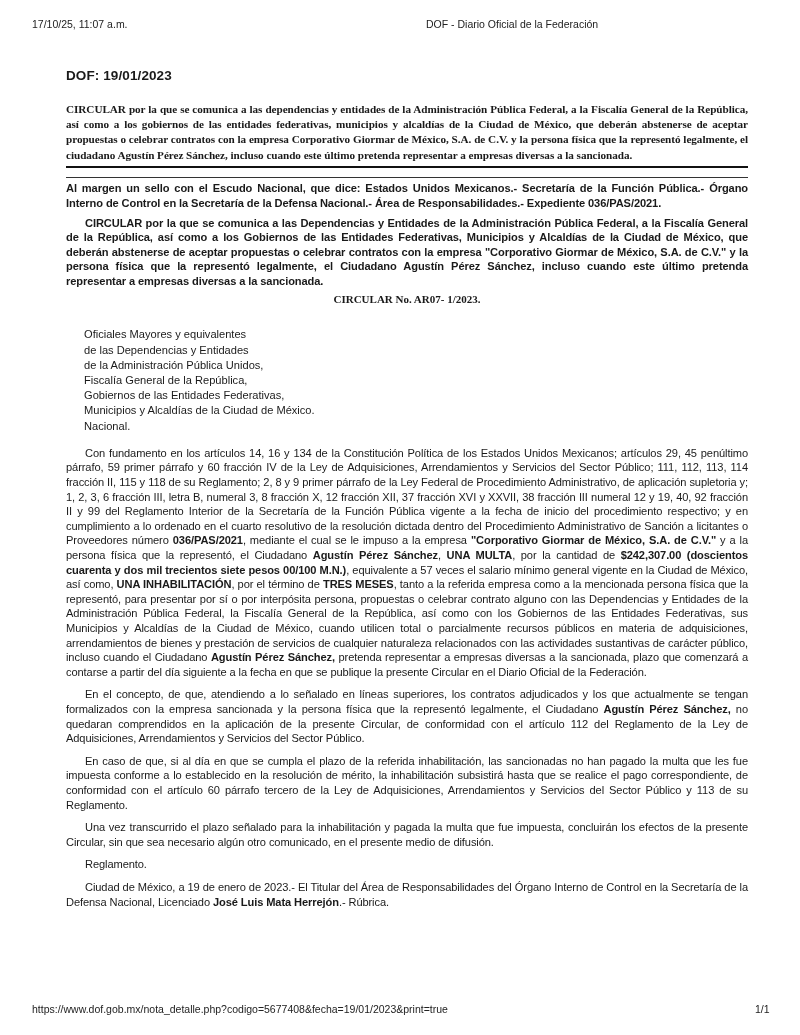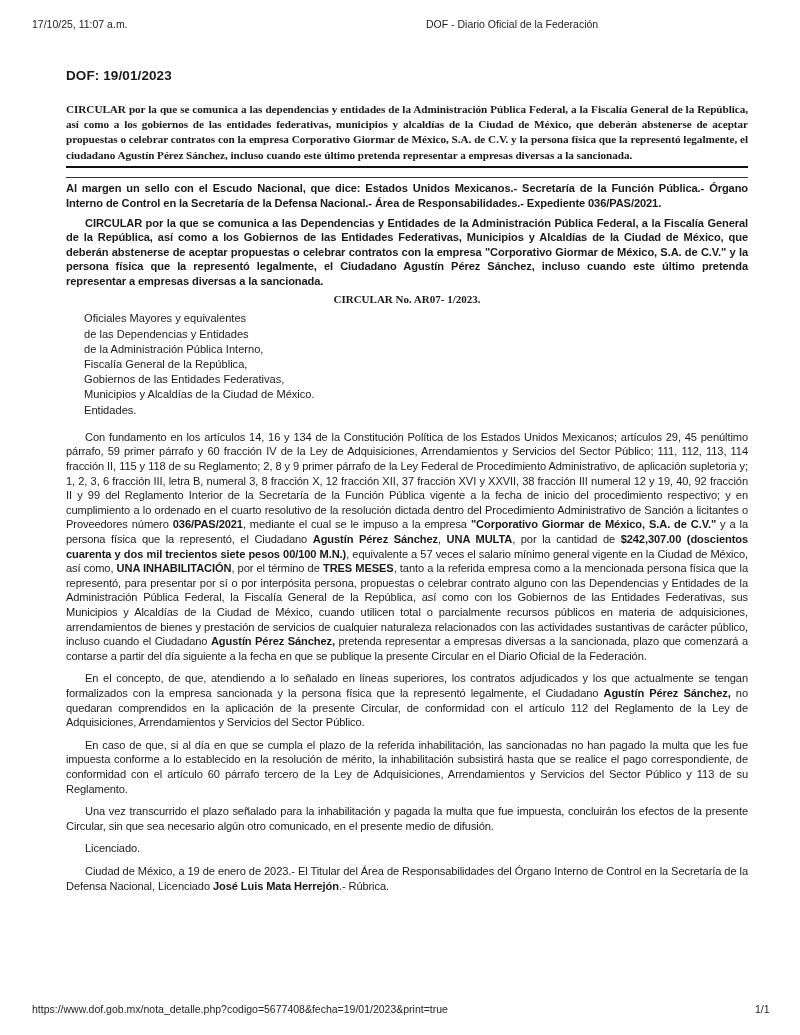--- a/index.html
+++ b/index.html
@@ -16,21 +16,21 @@
 
   .summary { font-family: "Liberation Serif", serif; font-weight: bold; font-size: 11.2px; line-height: 15.2px; text-align: justify; margin: 0; letter-spacing: -0.05px; }
   .rule-thick { height: 2.5px; background: #111; margin: 3px 0 9px 0; }
   .rule-thin { height: 1px; background: #333; margin: 0 0 3px 0; }
 
   .body-text { font-family: "Liberation Sans", sans-serif; font-size: 11.1px; line-height: 14.6px; text-align: justify; margin: 0; letter-spacing: -0.1px; }
   .bold { font-weight: bold; }
   .indent { text-indent: 19px; }
   .p-header { margin-bottom: 5px; }
   .p-circular { margin-bottom: 5px; }
-  .circ-no { font-family: "Liberation Serif", serif; font-weight: bold; font-size: 11px; text-align: center; margin: 2px 0 6px 0; }
+  .circ-no { font-family: "Liberation Serif", serif; font-weight: bold; font-size: 11px; text-align: center; margin: 2px 0 22px 0; }
   .recipients { padding-left: 18px; font-family: "Liberation Sans", sans-serif; font-size: 11.1px; line-height: 15.2px; margin-bottom: 12px; }
   .recipients div { white-space: nowrap; }
   .para { margin-bottom: 8px; }
 </style>
 </head>
 <body>
 
 <div class="print-header">
   <span class="date">17/10/25, 11:07 a.m.</span>
   <span class="title">DOF - Diario Oficial de la Federación</span>
@@ -45,36 +45,36 @@
 
   <p class="body-text bold p-header">Al margen un sello con el Escudo Nacional, que dice: Estados Unidos Mexicanos.- Secretaría de la Función Pública.- Órgano Interno de Control en la Secretaría de la Defensa Nacional.- Área de Responsabilidades.- Expediente 036/PAS/2021.</p>
 
   <p class="body-text bold indent p-circular">CIRCULAR por la que se comunica a las Dependencias y Entidades de la Administración Pública Federal, a la Fiscalía General de la República, así como a los Gobiernos de las Entidades Federativas, Municipios y Alcaldías de la Ciudad de México, que deberán abstenerse de aceptar propuestas o celebrar contratos con la empresa "Corporativo Giormar de México, S.A. de C.V." y la persona física que la representó legalmente, el Ciudadano Agustín Pérez Sánchez, incluso cuando este último pretenda representar a empresas diversas a la sancionada.</p>
 
   <div class="circ-no">CIRCULAR No. AR07- 1/2023.</div>
 
   <div class="recipients">
     <div>Oficiales Mayores y equivalentes</div>
     <div>de las Dependencias y Entidades</div>
-    <div>de la Administración Pública Interno,</div>
+    <div>de la Administración Pública Unidos,</div>
     <div>Fiscalía General de la República,</div>
     <div>Gobiernos de las Entidades Federativas,</div>
     <div>Municipios y Alcaldías de la Ciudad de México.</div>
-    <div>Entidades.</div>
+    <div>Nacional.</div>
   </div>
 
   <p class="body-text indent para"><span>Con fundamento en los artículos 14, 16 y 134 de la Constitución Política de los Estados Unidos Mexicanos; artículos 29, 45 penúltimo párrafo, 59 primer párrafo y 60 fracción IV de la Ley de Adquisiciones, Arrendamientos y Servicios del Sector Público; 111, 112, 113, 114 fracción II, 115 y 118 de su Reglamento; 2, 8 y 9 primer párrafo de la Ley Federal de Procedimiento Administrativo, de aplicación supletoria y; 1, 2, 3, 6 fracción III, letra B, numeral 3, 8 fracción X, 12 fracción XII, 37 fracción XVI y XXVII, 38 fracción III numeral 12 y 19, 40, 92 fracción II y 99 del Reglamento Interior de la Secretaría de la Función Pública vigente a la fecha de inicio del procedimiento respectivo; y en cumplimiento a lo ordenado en el cuarto resolutivo de la resolución dictada dentro del Procedimiento Administrativo de Sanción a licitantes o Proveedores número </span><b>036/PAS/2021</b><span>, mediante el cual se le impuso a la empresa </span><b>"Corporativo Giormar de México, S.A. de C.V."</b><span> y a la persona física que la representó, el Ciudadano </span><b>Agustín Pérez Sánchez</b><span>, </span><b>UNA MULTA</b><span>, por la cantidad de </span><b>$242,307.00 (doscientos cuarenta y dos mil trecientos siete pesos 00/100 M.N.)</b><span>, equivalente a 57 veces el salario mínimo general vigente en la Ciudad de México, así como, </span><b>UNA INHABILITACIÓN</b><span>, por el término de </span><b>TRES MESES</b><span>, tanto a la referida empresa como a la mencionada persona física que la representó, para presentar por sí o por interpósita persona, propuestas o celebrar contrato alguno con las Dependencias y Entidades de la Administración Pública Federal, la Fiscalía General de la República, así como con los Gobiernos de las Entidades Federativas, sus Municipios y Alcaldías de la Ciudad de México, cuando utilicen total o parcialmente recursos públicos en materia de adquisiciones, arrendamientos de bienes y prestación de servicios de cualquier naturaleza relacionados con las actividades sustantivas de carácter público, incluso cuando el Ciudadano </span><b>Agustín Pérez Sánchez,</b><span> pretenda representar a empresas diversas a la sancionada, plazo que comenzará a contarse a partir del día siguiente a la fecha en que se publique la presente Circular en el Diario Oficial de la Federación.</span></p>
 
   <p class="body-text indent para"><span>En el concepto, de que, atendiendo a lo señalado en líneas superiores, los contratos adjudicados y los que actualmente se tengan formalizados con la empresa sancionada y la persona física que la representó legalmente, el Ciudadano </span><b>Agustín Pérez Sánchez,</b><span> no quedaran comprendidos en la aplicación de la presente Circular, de conformidad con el artículo 112 del Reglamento de la Ley de Adquisiciones, Arrendamientos y Servicios del Sector Público.</span></p>
 
   <p class="body-text indent para">En caso de que, si al día en que se cumpla el plazo de la referida inhabilitación, las sancionadas no han pagado la multa que les fue impuesta conforme a lo establecido en la resolución de mérito, la inhabilitación subsistirá hasta que se realice el pago correspondiente, de conformidad con el artículo 60 párrafo tercero de la Ley de Adquisiciones, Arrendamientos y Servicios del Sector Público y 113 de su Reglamento.</p>
 
   <p class="body-text indent para">Una vez transcurrido el plazo señalado para la inhabilitación y pagada la multa que fue impuesta, concluirán los efectos de la presente Circular, sin que sea necesario algún otro comunicado, en el presente medio de difusión.</p>
 
-  <p class="body-text indent para">Licenciado.</p>
+  <p class="body-text indent para">Reglamento.</p>
 
   <p class="body-text indent para"><span>Ciudad de México, a 19 de enero de 2023.- El Titular del Área de Responsabilidades del Órgano Interno de Control en la Secretaría de la Defensa Nacional, Licenciado </span><b>José Luis Mata Herrejón</b><span>.- Rúbrica.</span></p>
 </div>
 
 <div class="print-footer">
   <span class="url">https://www.dof.gob.mx/nota_detalle.php?codigo=5677408&amp;fecha=19/01/2023&amp;print=true</span>
   <span class="page">1/1</span>
 </div>
 
 </body></html>

